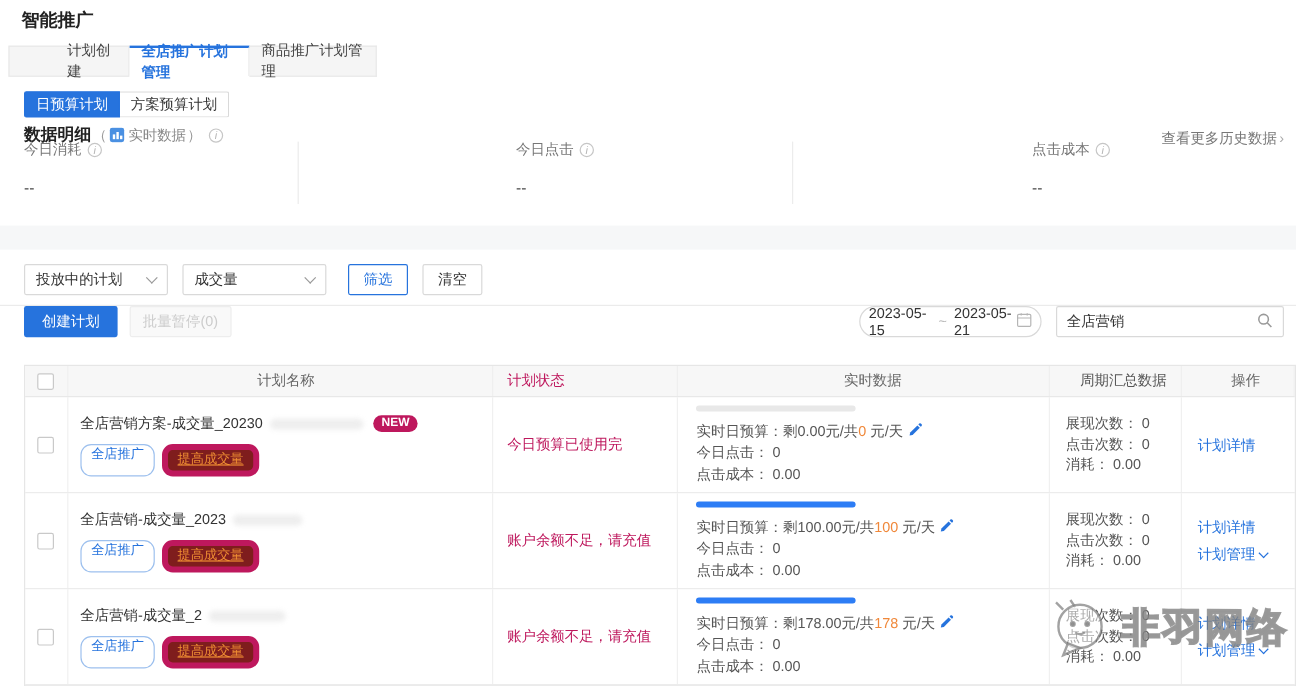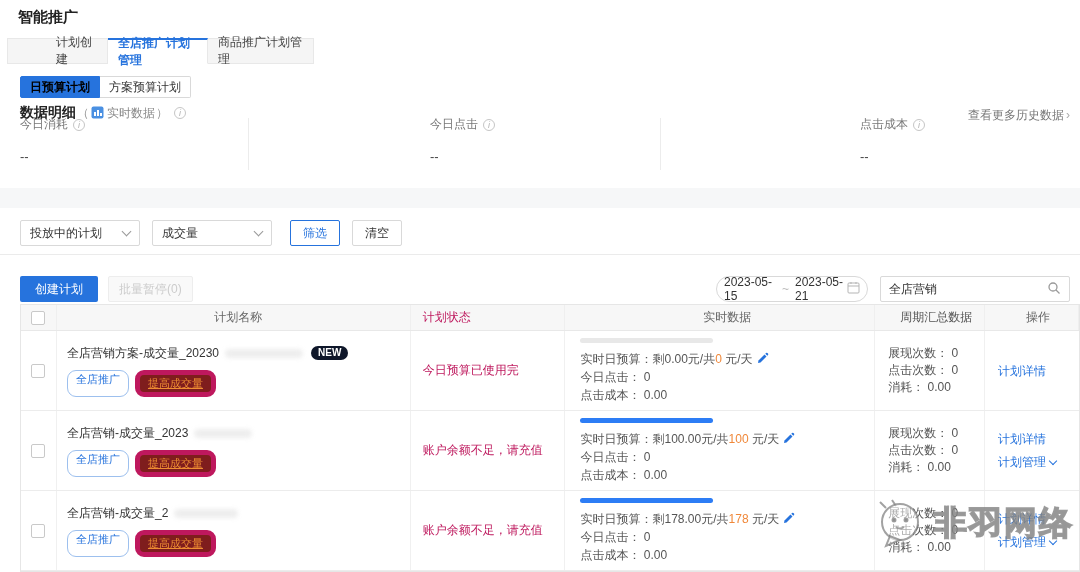--- a/index.html
+++ b/index.html
@@ -13,21 +13,21 @@
   .tabbar { position:absolute; left:7px; top:38px; display:flex; height:26px; }
   .tab { height:26px; display:flex; align-items:center; justify-content:center;
     background:#f5f5f5; border:1px solid #e8e8e8; color:#444; cursor:pointer; padding:0 10px; }
   .tab + .tab { border-left:none; }
   .tab.active { background:#fff; color:#2673dd; border-top:2px solid #2673dd; border-bottom:1px solid #fff; font-weight:bold; }
   .tab1 { width:101px;padding-left:48px; } .tab2 { width:100px; } .tab3 { width:106px; }
 
   
   .toggle-group { position:absolute; left:20px; top:76px; display:flex; }
   .toggle-btn { height:22px; padding:0 9px; display:flex; align-items:center; font-size:12px; }
-  .toggle-btn.on { background:#2673dd; color:#000000; border:1px solid #2673dd; border-radius:2px 0 0 2px;font-weight:bold; }
+  .toggle-btn.on { background:#2673dd; color:#ffffff; border:1px solid #2673dd; border-radius:2px 0 0 2px; }
   .toggle-btn.off { background:#fff; color:#333; border:1px solid #d9d9d9; border-left:none; border-radius:0 2px 2px 0; }
 
   
   .detail-row { position:absolute; left:20px; top:104px; display:flex; align-items:center; }
   .detail-heading { font-size:14px; font-weight:bold; color:#222; }
   .paren { color:#999; margin:0 1px; }
   .rt-icon { display:inline-block; margin:0 3px 0 1px; position:relative; top:1px; }
   .rt-label { color:#888; }
   .info-icon { display:inline-block; width:12px; height:12px; border:1px solid #c6c6c6; border-radius:50%;
     color:#b5b5b5; font-size:9px; line-height:10px; text-align:center; margin-left:5px; font-style:italic; }
@@ -53,21 +53,21 @@
   .select.s2 { width:120px; margin-right:18px; }
   .chev { width:7px; height:7px; border-right:1px solid #999; border-bottom:1px solid #999;
     transform:rotate(45deg); margin-top:-3px; }
   .btn { height:26px; padding:0 12px; border-radius:2px; display:flex; align-items:center; cursor:pointer; background:#fff; }
   .btn-outline-blue { border:1px solid #2673dd; color:#2673dd; margin-right:12px; }
   .btn-outline-grey { border:1px solid #d9d9d9; color:#333; }
 
   .thin-divider { position:absolute; left:0; top:254px; width:1080px; height:1px; background:#ebebeb; }
 
   
-  .action-bar { position:absolute; left:0; top:276px; width:1039px; height:28px; }
+  .action-bar { position:absolute; left:0; top:255px; width:1039px; height:28px; }
   .btn-primary { position:absolute; left:20px; top:0; width:78px; height:26px; background:#2673dd; color:#fff;
     border:none; border-radius:2px; display:flex; align-items:center; justify-content:center; cursor:pointer; font-size:12px; }
   .btn-disabled { position:absolute; left:108px; top:0; height:26px; padding:0 10px; background:#f9f9f9; color:#ccc;
     border:1px solid #ededed; border-radius:2px; display:flex; align-items:center; cursor:not-allowed; font-size:12px; }
   .date-range { position:absolute; left:716px; top:0; width:152px; height:26px; border:1px solid #d9d9d9; border-radius:13px;
     display:flex; align-items:center; padding:0 7px; color:#333; background:#fff; }
   .date-sep { color:#bbb; margin:0 6px; }
   .cal-icon { margin-left:auto; }
   .search-box { position:absolute; left:880px; top:0; width:190px; height:26px; border:1px solid #d9d9d9; border-radius:2px;
     display:flex; align-items:center; background:#fff; padding:0 8px; }
@@ -87,21 +87,21 @@
   .c-sum { width:110px; padding-left:13px; display:flex; flex-direction:column; justify-content:center; color:#555; }
   .c-ops { width:94px; padding-left:13px; display:flex; flex-direction:column; justify-content:center; }
   .thead .cell { display:flex; align-items:center; border-right:1px solid #efefef; }
   .thead .c-name,.thead .c-status,.thead .c-rt,.thead .c-sum,.thead .c-ops { padding-top:0; }
 
   .checkbox { width:14px; height:14px; border:1px solid #c9c9c9; border-radius:2px; background:#fff; cursor:pointer; }
 
   .name-line { display:flex; align-items:center; }
   .plan-name { color:#333; }
   .smudge { display:inline-block; height:9px; border-radius:5px; background:#d9d9d9; opacity:.45; filter:blur(2px); margin-left:6px; }
-  .badge-new { background:#0f172a; color:#fff; font-size:10px; font-weight:bold; border-radius:9px;
+  .badge-new { background:#be185d; color:#fff; font-size:10px; font-weight:bold; border-radius:9px;
     padding:2px 7px; margin-left:8px; line-height:1; }
   .tag-line { display:flex; margin-top:8px; }
   .tag { font-size:11px; border-radius:9px; padding:1px 8px; line-height:15px; }
   .tag-blue { color:#2673dd; border:1px solid #9dc0ee; background:#fff; margin-right:6px; }
   .tag-orange { color:#ef8e33; border:5px solid #be185d; background:#7f1d1d;text-decoration:underline; }
 
   .pbar { width:133px; height:5px; border-radius:3px; margin-bottom:7px; }
   .pbar.grey { background:#e8e8e8; }
   .pbar.blue { background:#2d7df5; }
   .rt-line { line-height:18px; color:#555; }

